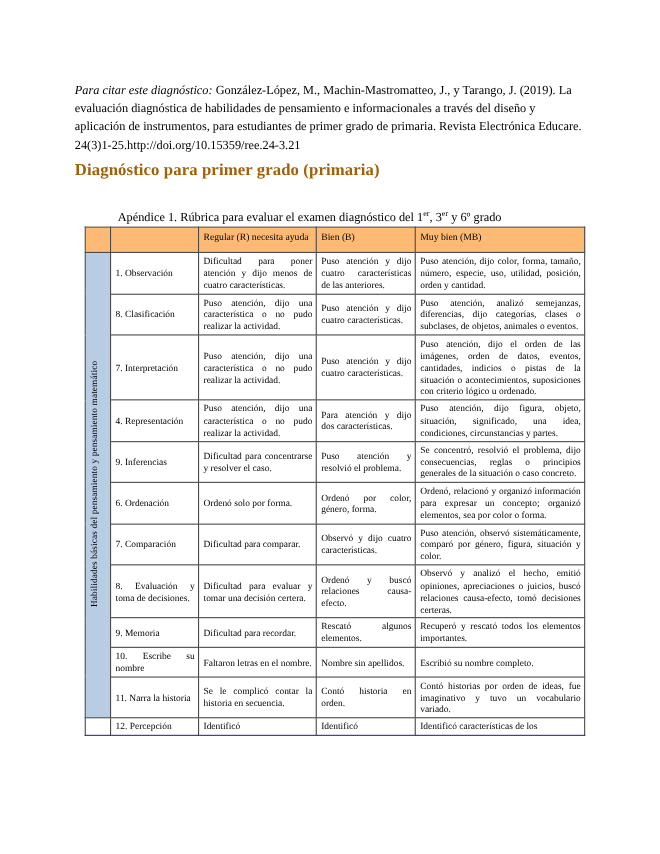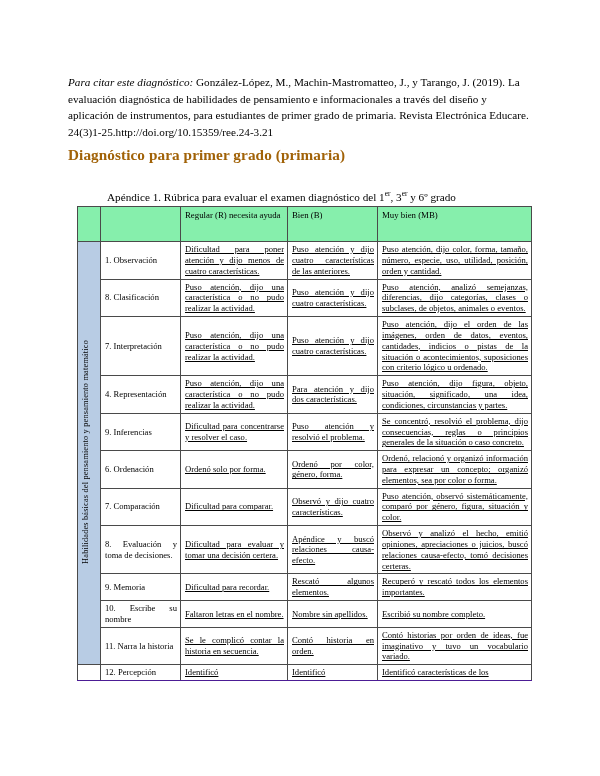--- a/index.html
+++ b/index.html
@@ -81,25 +81,25 @@
     font-weight: normal;
   }
   col.c-axis   { width: 23px; }
   col.c-skill  { width: 80px; }
   col.c-r      { width: 107px; }
   col.c-b      { width: 90px; }
   col.c-mb     { width: 154px; }
 
   
   tr.head td, tr.head th {
-    background: #86efac;
+    background: #fdba74;
     text-align: left;
     vertical-align: top;
     padding-top: 3px;
-    padding-bottom: 20px;
+    padding-bottom: 8px;
     font-size: 8.8px;
   }
   td.corner-blank {
     border: none;
     background: transparent;
   }
   td.axis-cell {
     background: #b8cce4;
     border: 1px solid #4a4a4a;
     padding: 0;
@@ -115,21 +115,20 @@
     letter-spacing: 0.15px;
     display: inline-block;
     line-height: 1;
   }
   td.skill {
     text-align: left;
     vertical-align: middle;
   }
   td.body-cell {
     vertical-align: middle;
-    text-decoration: underline;
   }
   
   td.ragged { text-align: left; font-family: Liberation Serif, serif; }
 
   
   tr.clipped td {
     border-bottom: 1px solid #4c1d95;
   }
 </style>
 </head>
@@ -203,21 +202,21 @@
           </tr>
           <tr>
             <td class="skill ragged">7. Comparación</td>
             <td class="body-cell">Dificultad para comparar.</td>
             <td class="body-cell">Observó y dijo cuatro características.</td>
             <td class="body-cell">Puso atención, observó sistemáticamente, comparó por género, figura, situación y color.</td>
           </tr>
           <tr>
             <td class="skill ragged">8. Evaluación y toma de decisiones.</td>
             <td class="body-cell">Dificultad para evaluar y tomar una decisión certera.</td>
-            <td class="body-cell">Apéndice y buscó relaciones causa-efecto.</td>
+            <td class="body-cell">Ordenó y buscó relaciones causa-efecto.</td>
             <td class="body-cell">Observó y analizó el hecho, emitió opiniones, apreciaciones o juicios, buscó relaciones causa-efecto, tomó decisiones certeras.</td>
           </tr>
           <tr>
             <td class="skill ragged">9. Memoria</td>
             <td class="body-cell">Dificultad para recordar.</td>
             <td class="body-cell">Rescató algunos elementos.</td>
             <td class="body-cell">Recuperó y rescató todos los elementos importantes.</td>
           </tr>
           <tr>
             <td class="skill ragged">10. Escribe su nombre</td>

